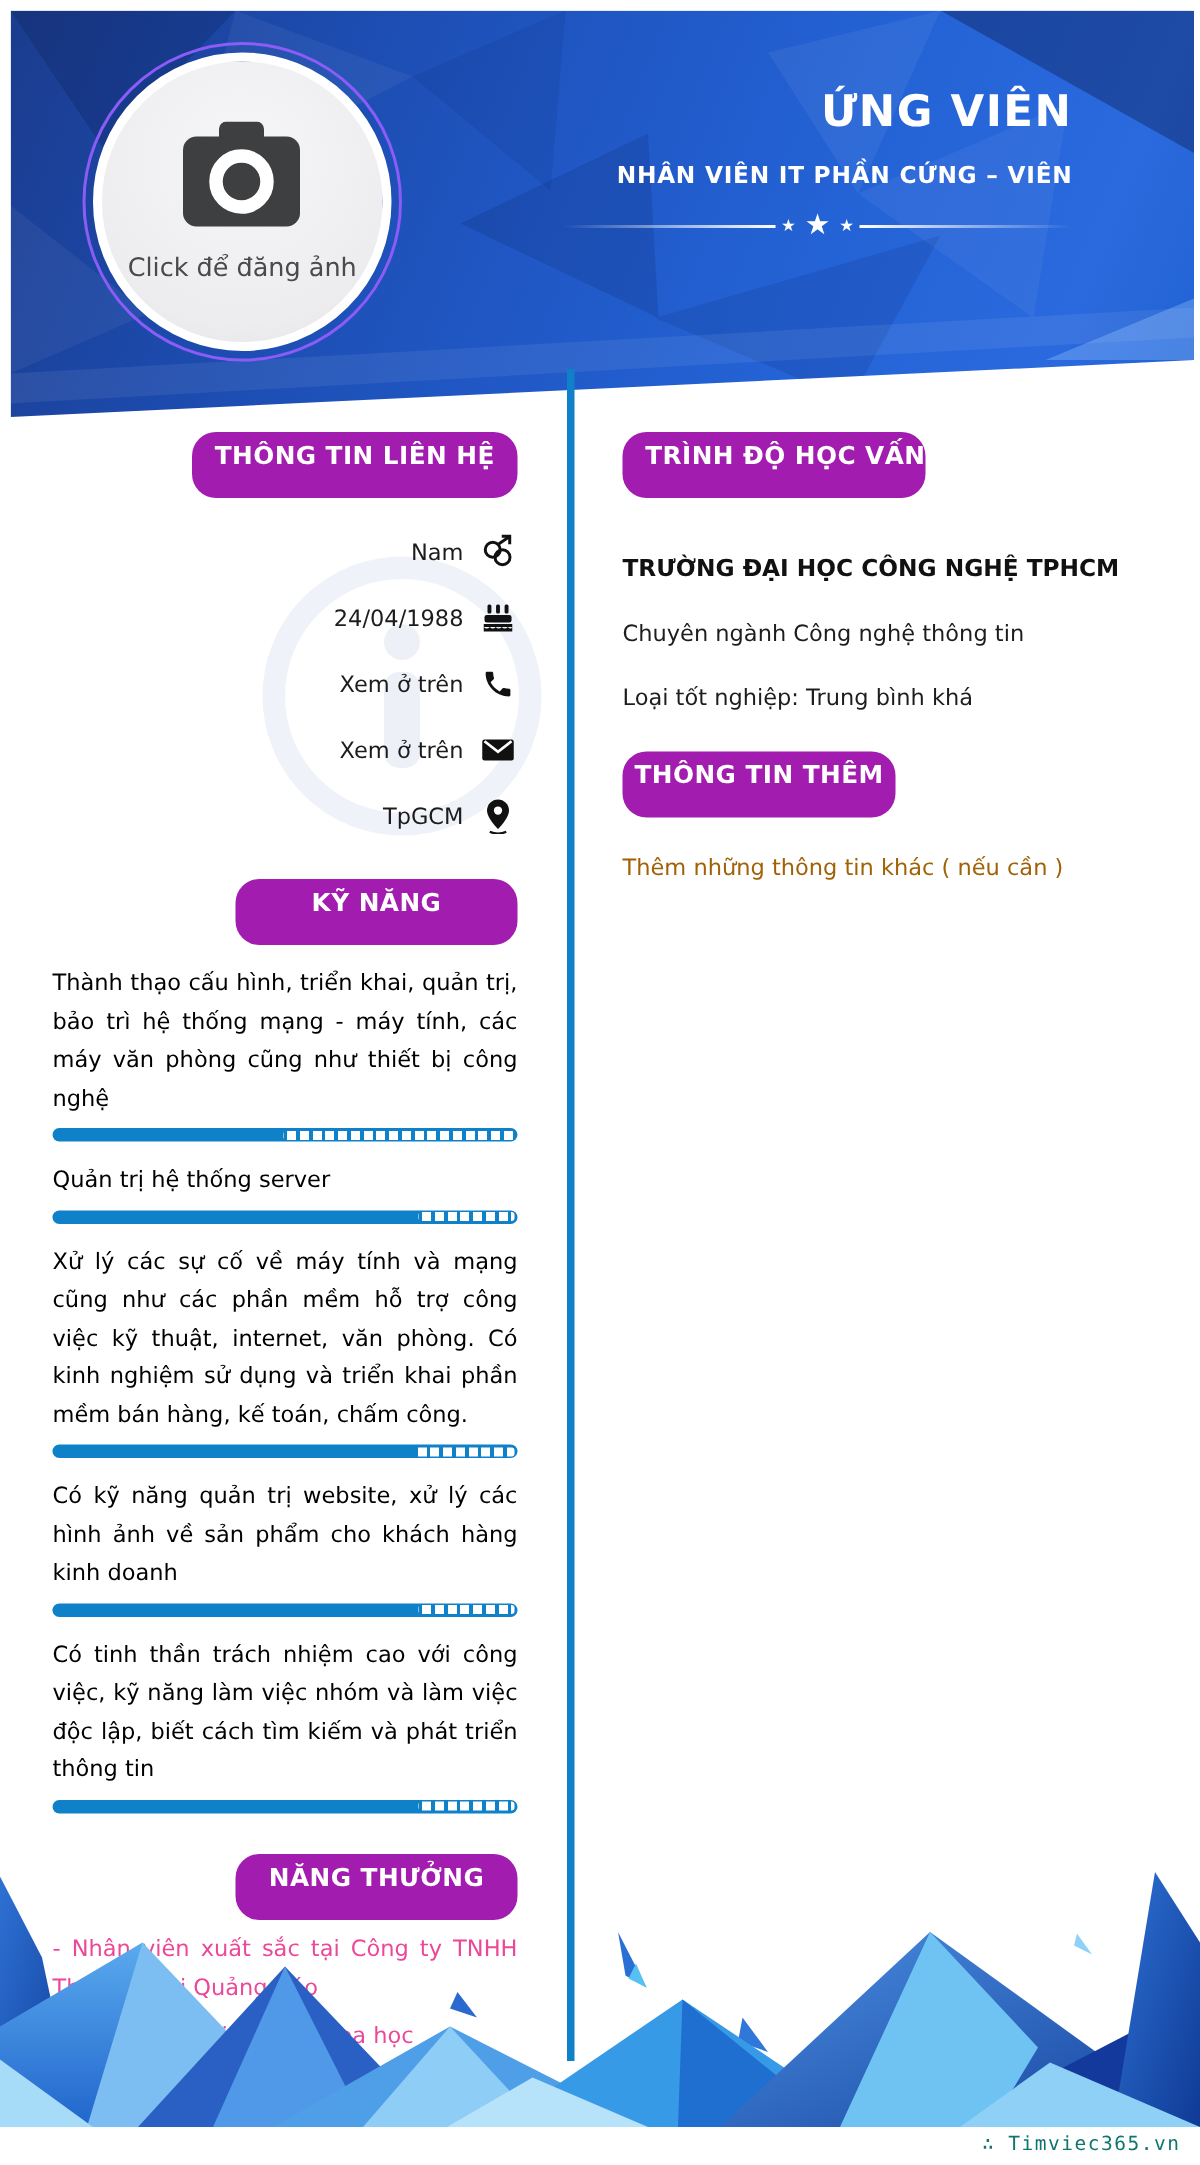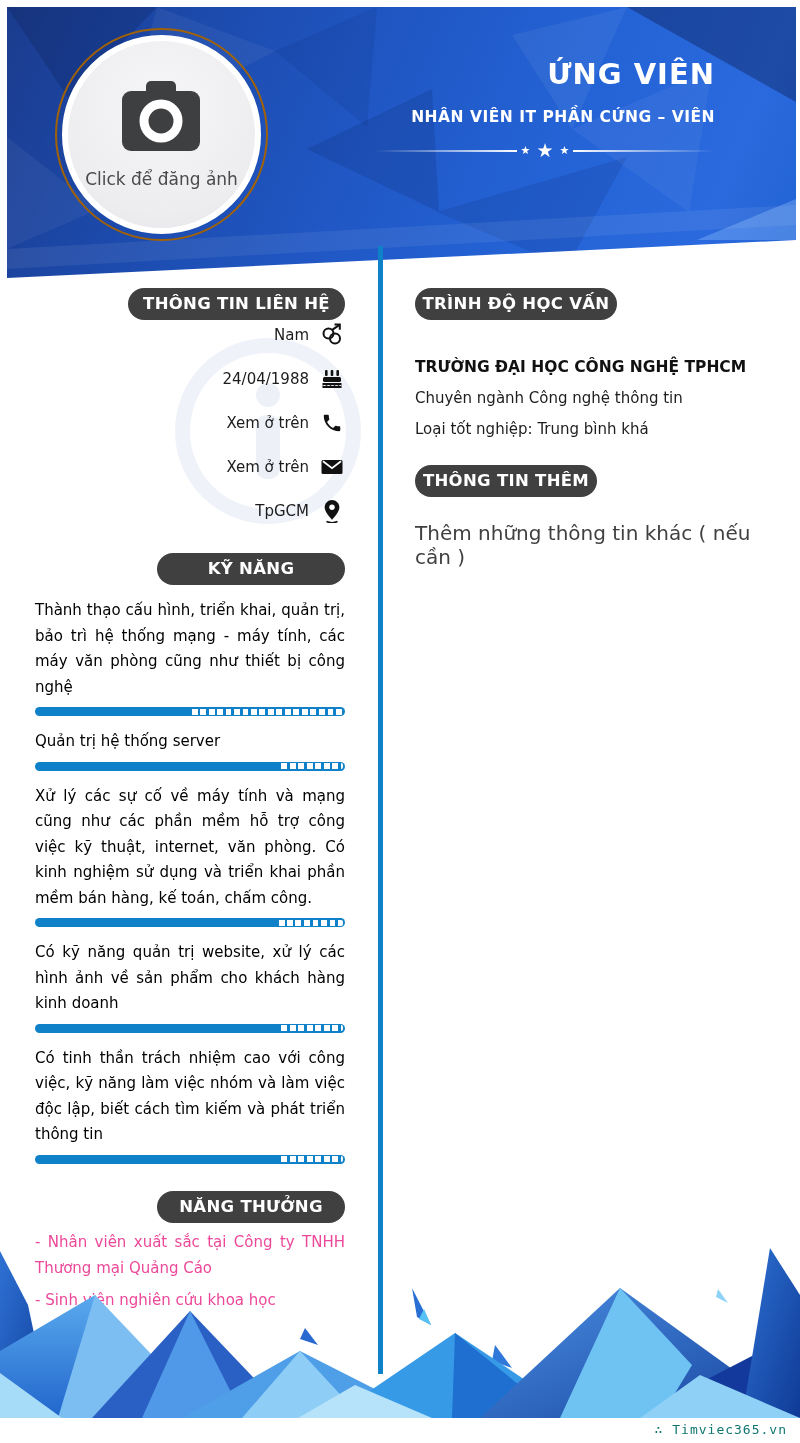--- a/index.html
+++ b/index.html
@@ -6,49 +6,49 @@
   .page{position:relative;width:800px;height:1443px;background:#ffffff;overflow:hidden;
         font-family:"DejaVu Sans","Liberation Sans",sans-serif;color:#222;}
 
   
   .banner{position:absolute;left:7px;top:7px;width:789px;height:271px;
           background:linear-gradient(112deg,#1b3c8e 0%,#1c4aac 22%,#2057c4 45%,#2463d6 68%,#2a6ade 88%,#2061d2 100%);
           clip-path:polygon(0 0,100% 0,100% 86%,0 100%);}
   .banner svg{position:absolute;left:0;top:0;}
 
   .photo-wrap{position:absolute;left:55px;top:28px;width:213px;height:213px;border-radius:50%;
-              border:2px solid #a16207;box-sizing:border-box;cursor:pointer;}
+              border:2px solid #8b5cf6;box-sizing:border-box;cursor:pointer;}
   .photo-inner{position:absolute;left:5px;top:5px;right:5px;bottom:5px;border-radius:50%;
                background:radial-gradient(circle at 50% 35%,#f6f6f8 0%,#ededf0 70%,#e4e4e8 100%);
                border:6px solid #ffffff;box-sizing:border-box;
                display:flex;flex-direction:column;align-items:center;justify-content:center;}
   .photo-label{margin-top:6px;font-size:17px;color:#4a4a4a;}
 
   .title-block{position:absolute;left:375px;top:57px;width:340px;text-align:right;color:#fff;}
   .cv-name{font-size:29px;font-weight:bold;letter-spacing:1px;}
   .cv-position{margin-top:17px;font-size:15.5px;font-weight:bold;letter-spacing:.5px;}
   .star-divider{margin-top:15px;display:flex;align-items:center;justify-content:center;}
   .sd-line-l{flex:1;height:2px;background:linear-gradient(90deg,rgba(255,255,255,0),#fff);}
   .sd-line-r{flex:1;height:2px;background:linear-gradient(90deg,#fff,rgba(255,255,255,0));}
   .sd-star{color:#fff;margin:0 4px;font-size:11px;line-height:1;}
   .sd-star.big{font-size:19px;margin:0 2px;}
 
   
   .v-divider{position:absolute;left:378px;top:246px;width:5px;height:1128px;background:#0f81c9;z-index:1;}
 
   
-  .pill{background:#404040;color:#fff;font-weight:bold;font-size:16.5px;letter-spacing:.3px;
-        height:32px;line-height:32px;text-align:center;border-radius:16px;}
+  .pill{background:#a21caf;color:#fff;font-weight:bold;font-size:16.5px;letter-spacing:.3px;
+        height:44px;line-height:32px;text-align:center;border-radius:16px;}
 
   
   .col-left{position:absolute;left:35px;top:288px;width:310px;z-index:2;}
   .pill-right{width:217px;margin-left:auto;}
   .pill-skill{width:188px;margin-left:auto;margin-top:27px;}
 
-  .contact-list{position:relative;}
+  .contact-list{position:relative;margin-top:21px;}
   .contact-row{position:relative;display:flex;align-items:center;justify-content:flex-end;
                height:30px;margin-bottom:14px;z-index:2;}
   .contact-label{font-size:15px;color:#1c1c1c;}
   .contact-icon{width:26px;margin-left:10px;display:flex;justify-content:center;}
 
   .wm-circle{position:absolute;left:140px;top:18px;width:186px;height:186px;border-radius:50%;
              border:15px solid rgba(213,222,236,.38);box-sizing:border-box;z-index:0;
              display:flex;flex-direction:column;align-items:center;justify-content:center;}
   .wm-dot{width:24px;height:24px;border-radius:50%;background:rgba(213,222,236,.42);}
   .wm-bar{width:24px;height:64px;border-radius:10px;background:rgba(213,222,236,.42);margin-top:8px;}
@@ -59,26 +59,26 @@
   .skill-fill{height:100%;}
   .skill-rest{flex:1;margin:1.5px 2.5px;border-radius:2px;
               background:repeating-linear-gradient(90deg,rgba(0,0,0,0) 0px,rgba(0,0,0,0) 2.5px,#fff 2.5px,#fff 8.5px);}
 
   .awards{margin-top:27px;}
   .award-text{font-size:15px;line-height:26px;text-align:justify;color:#ec4899;margin-top:6px;}
   .awards .award-text:first-of-type{margin-top:19px;}
 
   
   .col-right{position:absolute;left:415px;top:288px;width:362px;z-index:2;}
-  .pill-edu{width:202px;}
+  .pill-edu{width:202px;text-align:right;}
   .pill-more{width:182px;}
   .edu-school{margin-top:38px;font-size:15.5px;font-weight:bold;color:#111;}
-  .edu-line{margin-top:13px;font-size:15px;color:#1d1d1d;}
+  .edu-line{margin-top:25px;font-size:15px;color:#1d1d1d;}
   .more-title{margin-top:27px;}
-  .more-text{margin-top:24px;font-size:20px;color:#404040;}
+  .more-text{margin-top:24px;font-size:15px;color:#a16207;}
 
   
   .bottom-deco{position:absolute;left:0;bottom:25px;width:800px;height:185px;z-index:3;}
   .site-watermark{position:absolute;right:13px;bottom:6px;z-index:4;
                   font-family:"DejaVu Sans Mono","Liberation Mono",monospace;
                   font-size:13px;color:#0f766e;letter-spacing:1px;}
 </style>
 </head>
 <body>
 

